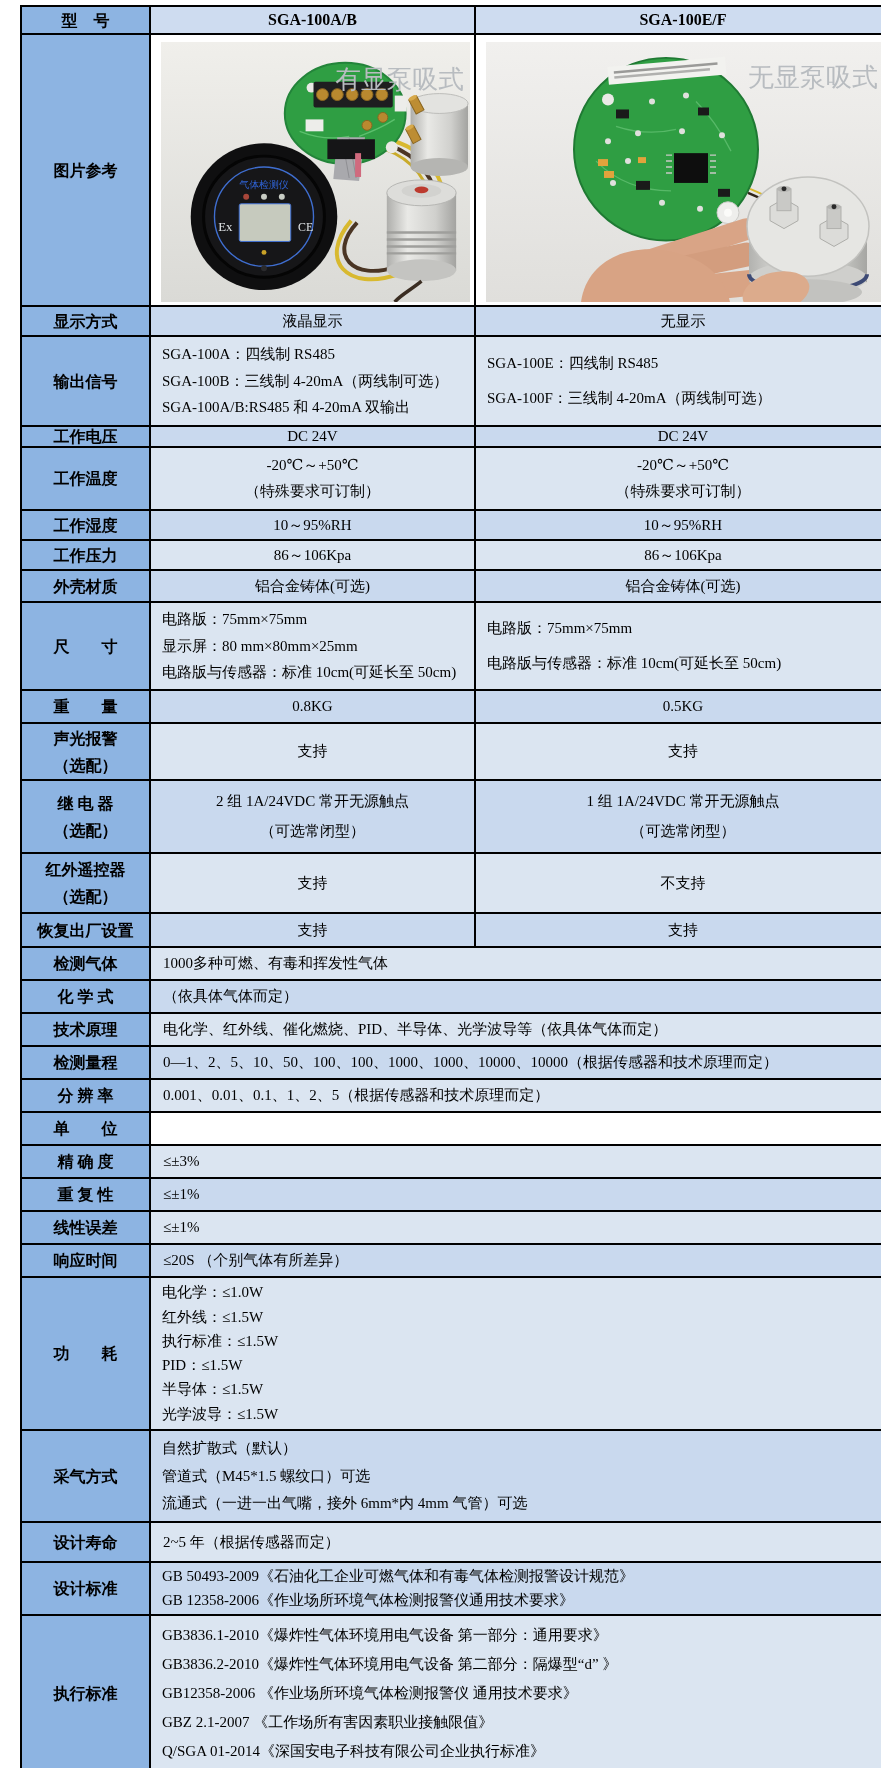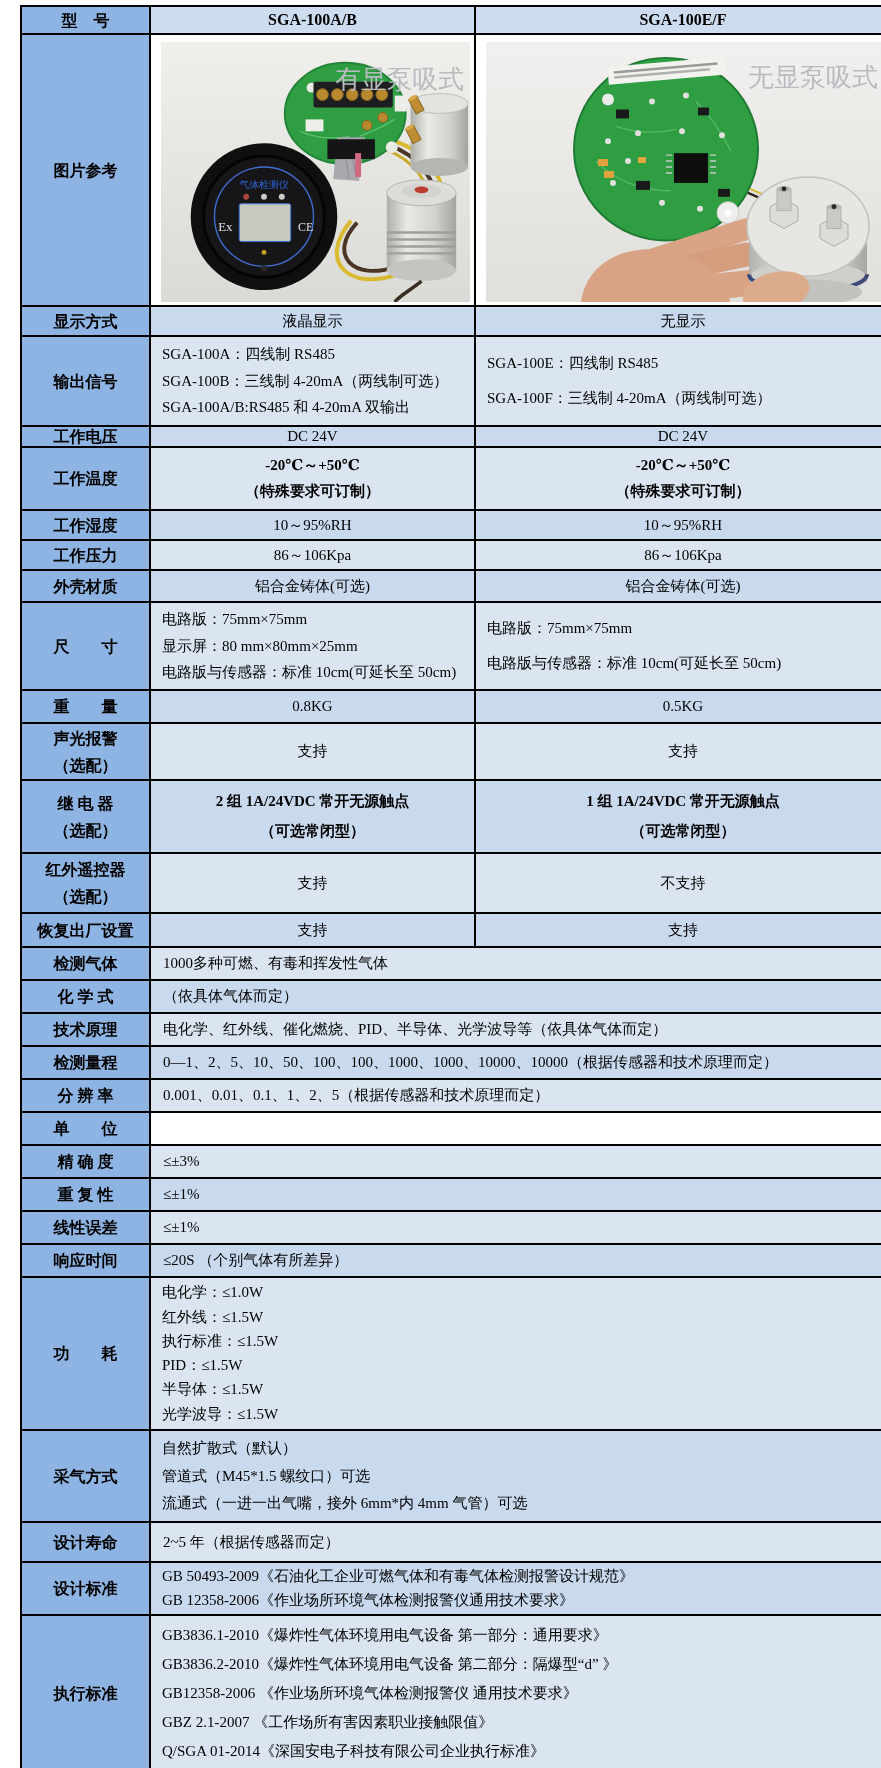--- a/index.html
+++ b/index.html
@@ -9,21 +9,21 @@
   .row{display:flex;border-bottom:2px solid #000;box-sizing:border-box;}
   .row:last-child{border-bottom:none;}
   .lbl{flex:0 0 127px;background:#8db4e2;border-right:2px solid #000;
        display:flex;flex-direction:column;align-items:center;justify-content:center;
        font-weight:bold;font-size:16px;line-height:27px;text-align:center;}
   .cell{display:flex;align-items:center;justify-content:center;font-size:15px;box-sizing:border-box;}
   .c1{flex:0 0 325px;border-right:2px solid #000;}
   .c2{flex:1 1 auto;}
   .full{flex:1 1 auto;justify-content:flex-start;padding-left:12px;}
   .ml{flex-direction:column;align-items:flex-start;justify-content:space-evenly;padding-left:11px;}
-  .mc{flex-direction:column;align-items:center;justify-content:space-evenly;font-weight:bold;}
+  .mc{flex-direction:column;align-items:center;justify-content:space-evenly;}
   .bgA .cell{background:#c9d9ee;}
   .bgB .cell{background:#dbe5f1;}
   .hdrv{background:#cedcf0 !important;font-weight:bold;font-size:16px;}
   .photo-cell{background:#ffffff !important;padding:7px 4px 3px 10px;}
   .photo-cell svg{display:block;width:100%;height:100%;}
   
   .r-header{height:28px}.r-photos{height:272px}.r-display{height:30px}.r-output{height:90px}
   .r-voltage{height:21px}.r-temp{height:63px}.r-humidity{height:30px}.r-pressure{height:30px}
   .r-shell{height:32px}.r-size{height:88px}.r-weight{height:33px}.r-alarm{height:57px}
   .r-relay{height:73px}.r-remote{height:60px}.r-reset{height:34px}.r-std{height:33px}

